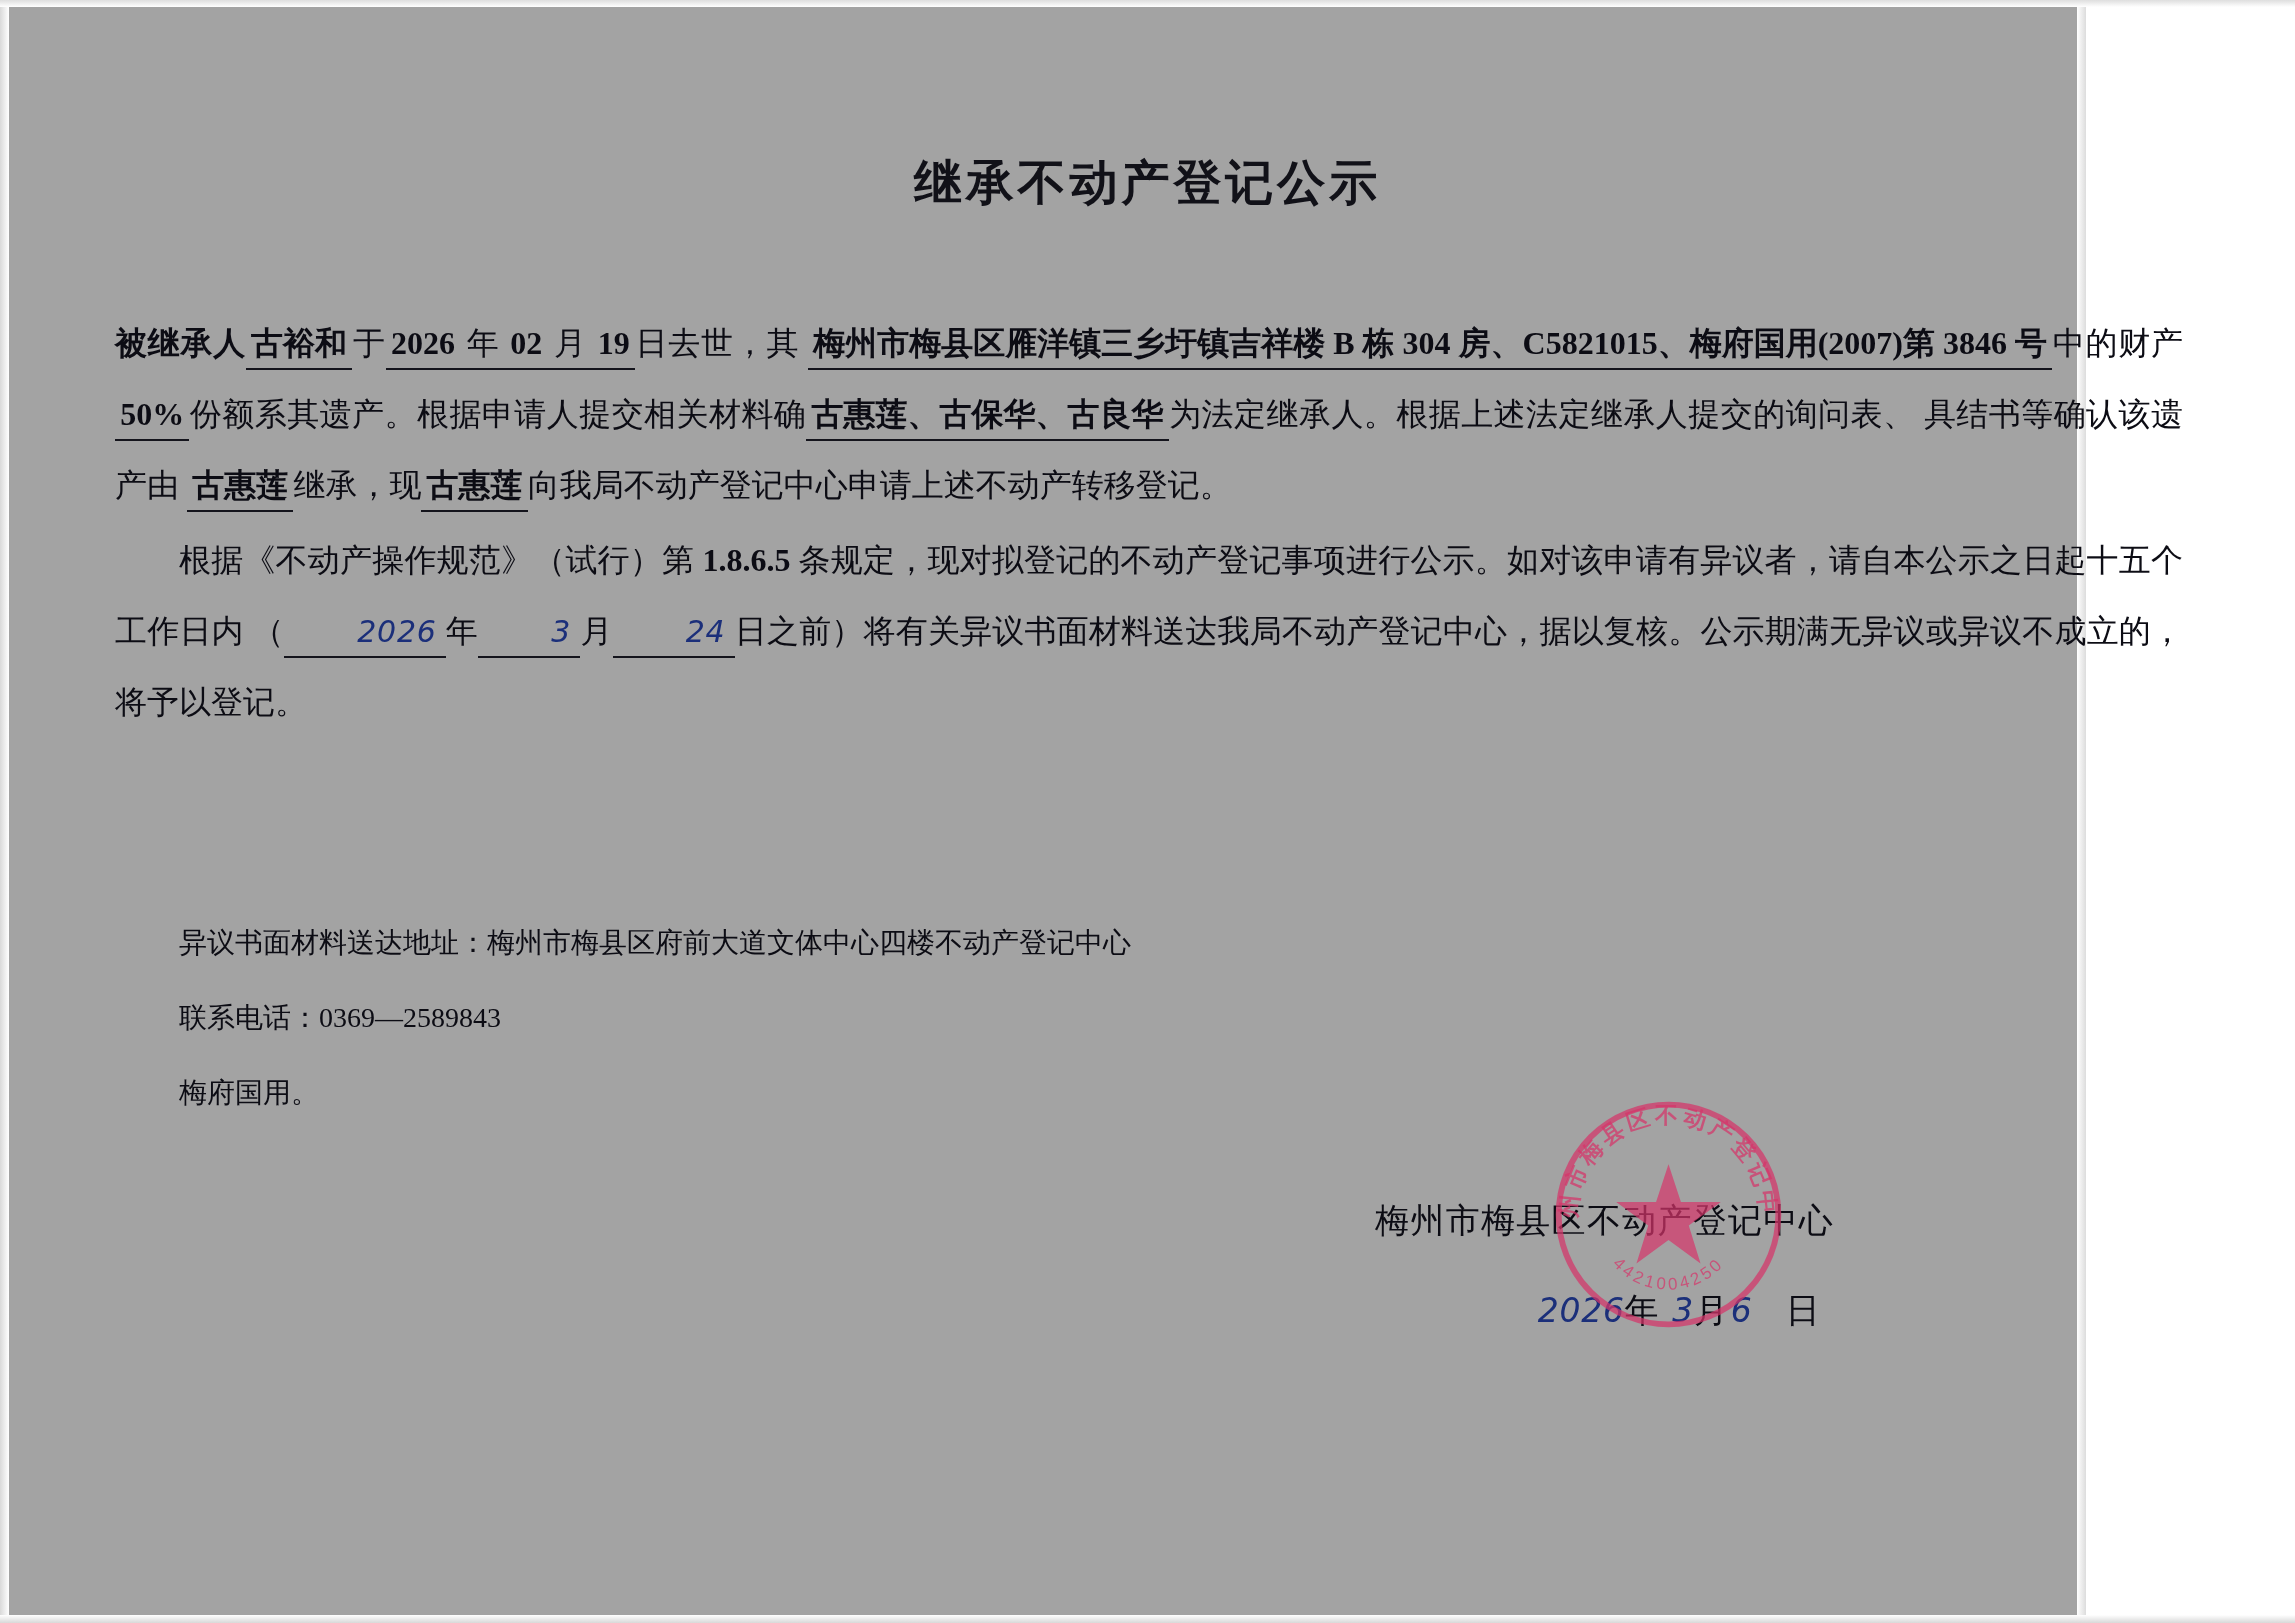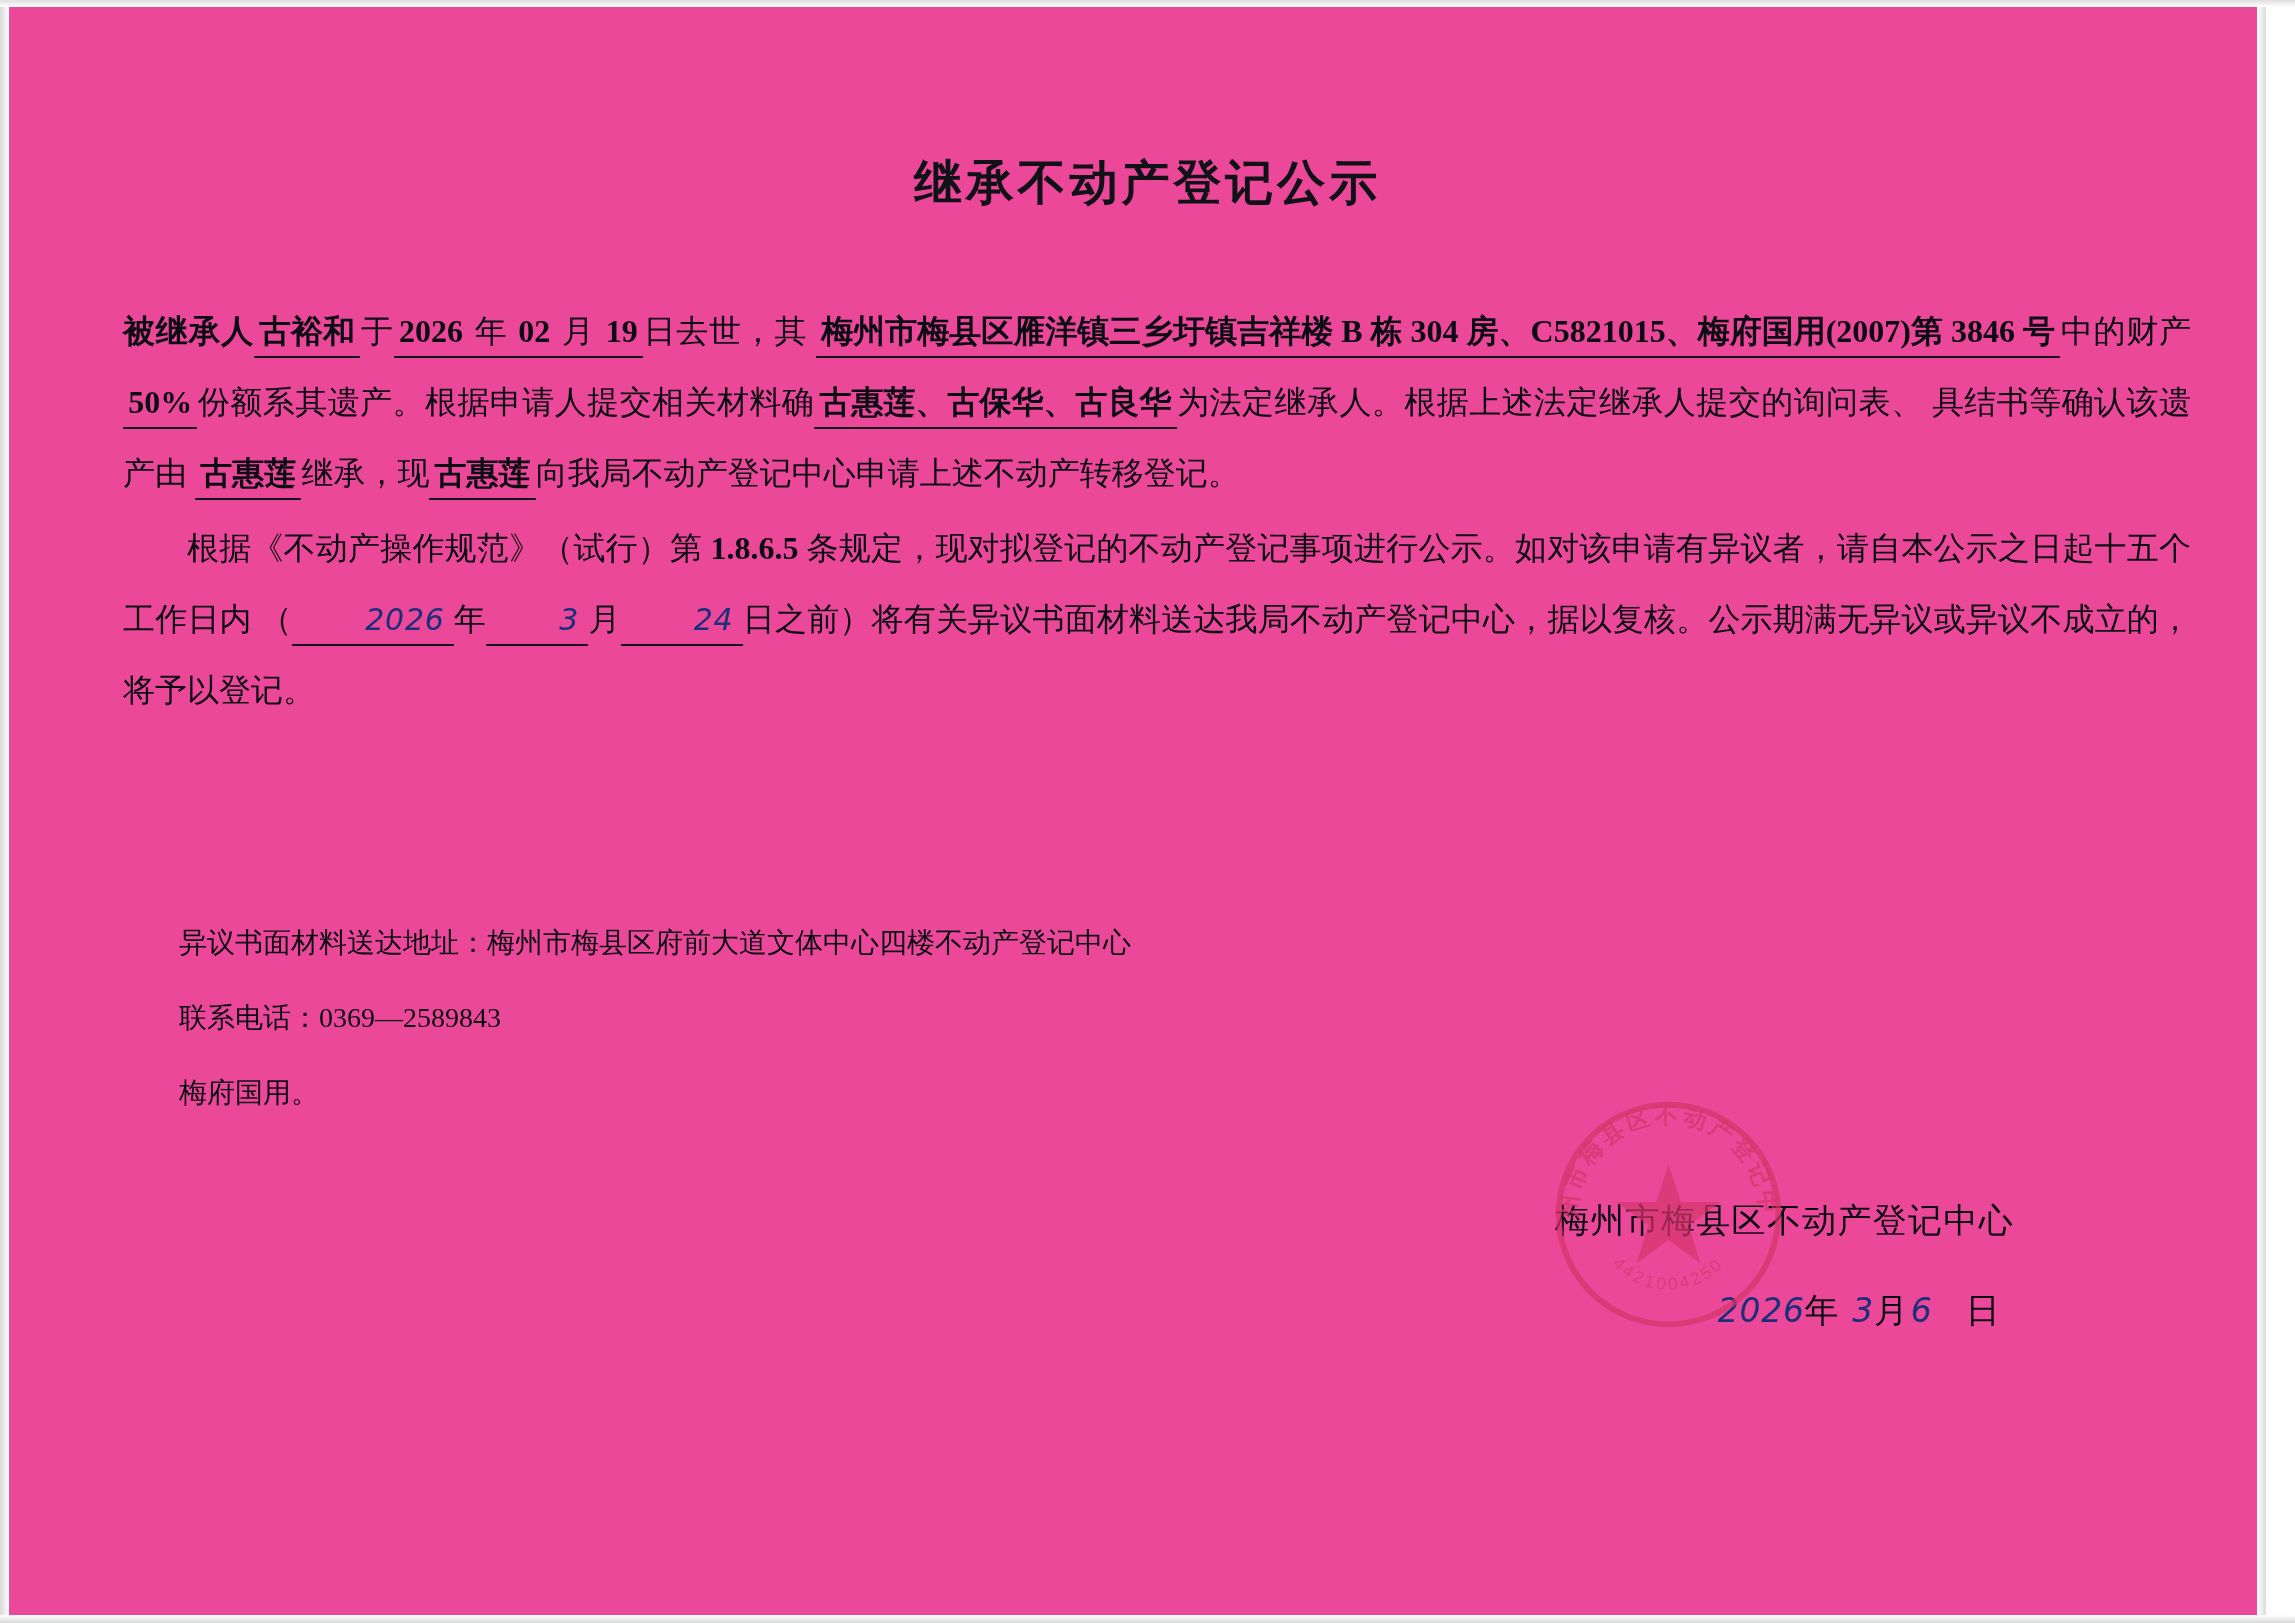--- a/index.html
+++ b/index.html
@@ -11,44 +11,43 @@
     width: 2295px;
     height: 1623px;
     font-family: "Liberation Serif", "DejaVu Serif", serif;
     color: #0c0c14;
     position: relative;
     overflow: hidden;
   }
   .page {
     position: absolute;
     left: 0; top: 0;
-    width: 2266px;
+    width: 2086px;
     height: 1623px;
-    background: #ec4899;
+    background: #a3a3a3;
   }
   .doc-title {
     position: absolute;
     left: 0; top: 151px;
     width: 2295px;
     text-align: center;
     font-size: 48px;
     font-weight: bold;
     letter-spacing: 3.9px;
     font-family: "Liberation Sans", "DejaVu Sans", sans-serif;
     color: #111118;
   }
   .body-block {
     position: absolute;
     left: 115px;
-    top: 296px;
+    top: 308px;
     width: 2068px;
     font-size: 32px;
     line-height: 71px;
     text-align: justify;
-    margin-left: 8px;
   }
   .para {
     margin: 0 0 3.9px 0;
   }
   .indent {
     text-indent: 64px;
   }
   .bold {
     font-weight: bold;
   }

